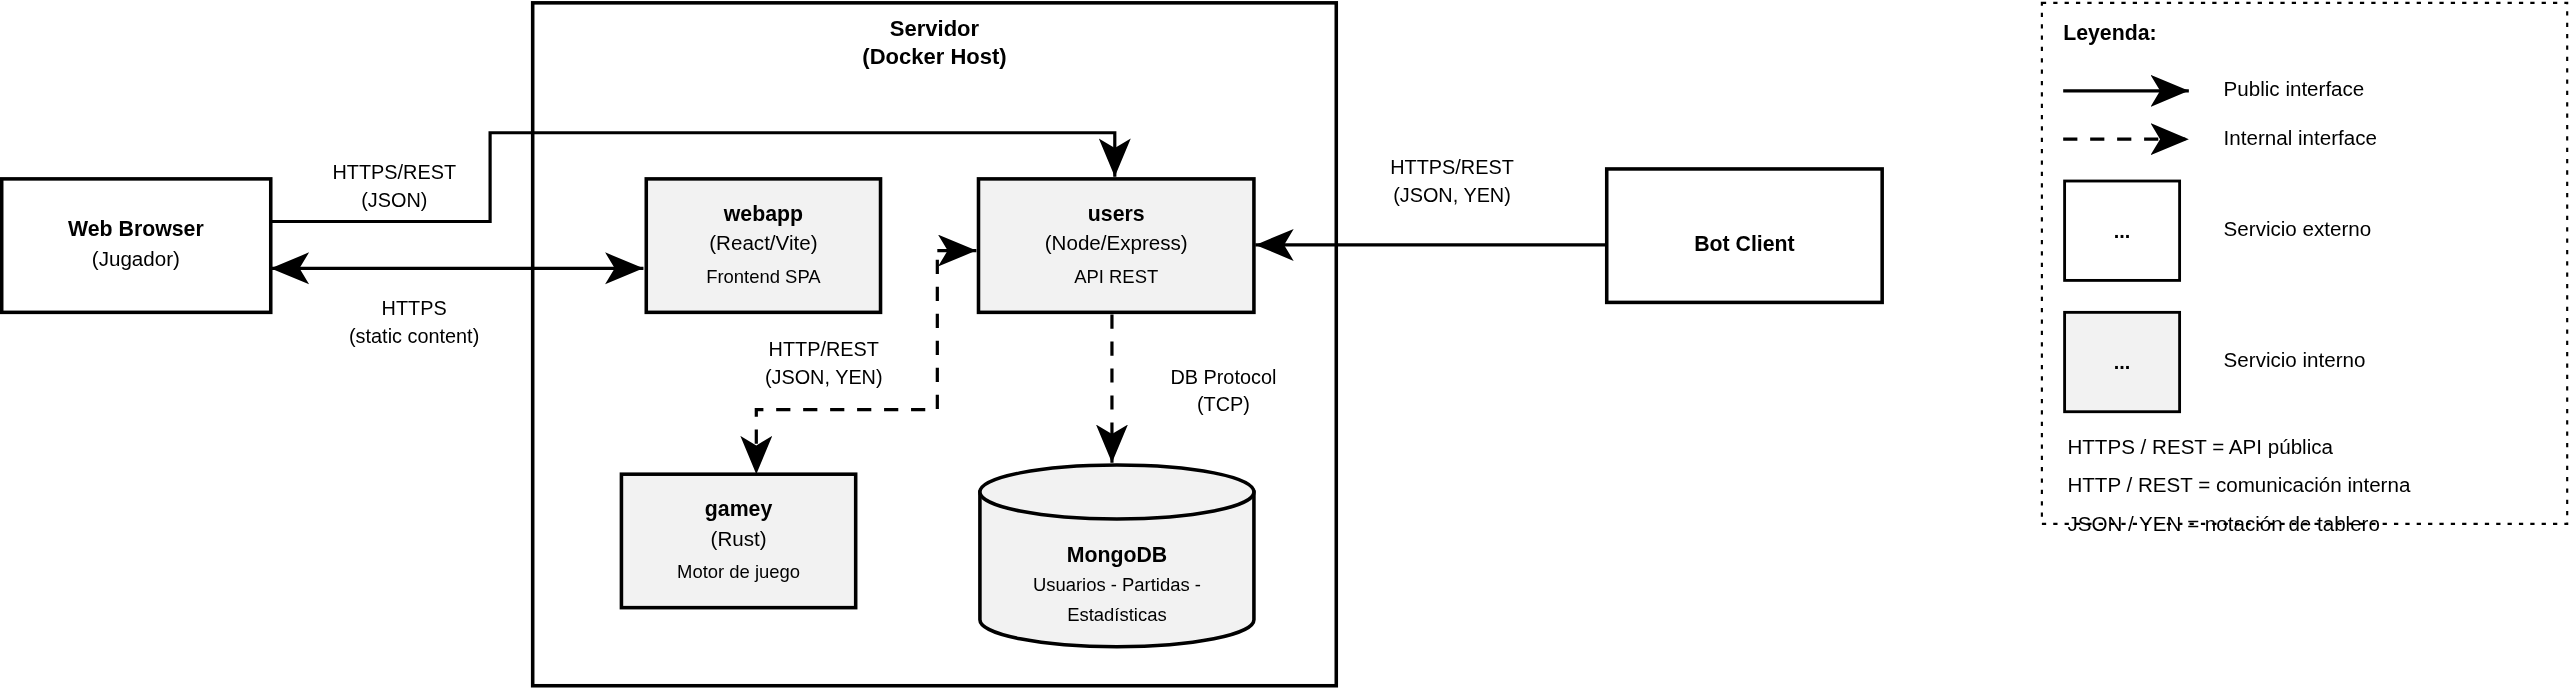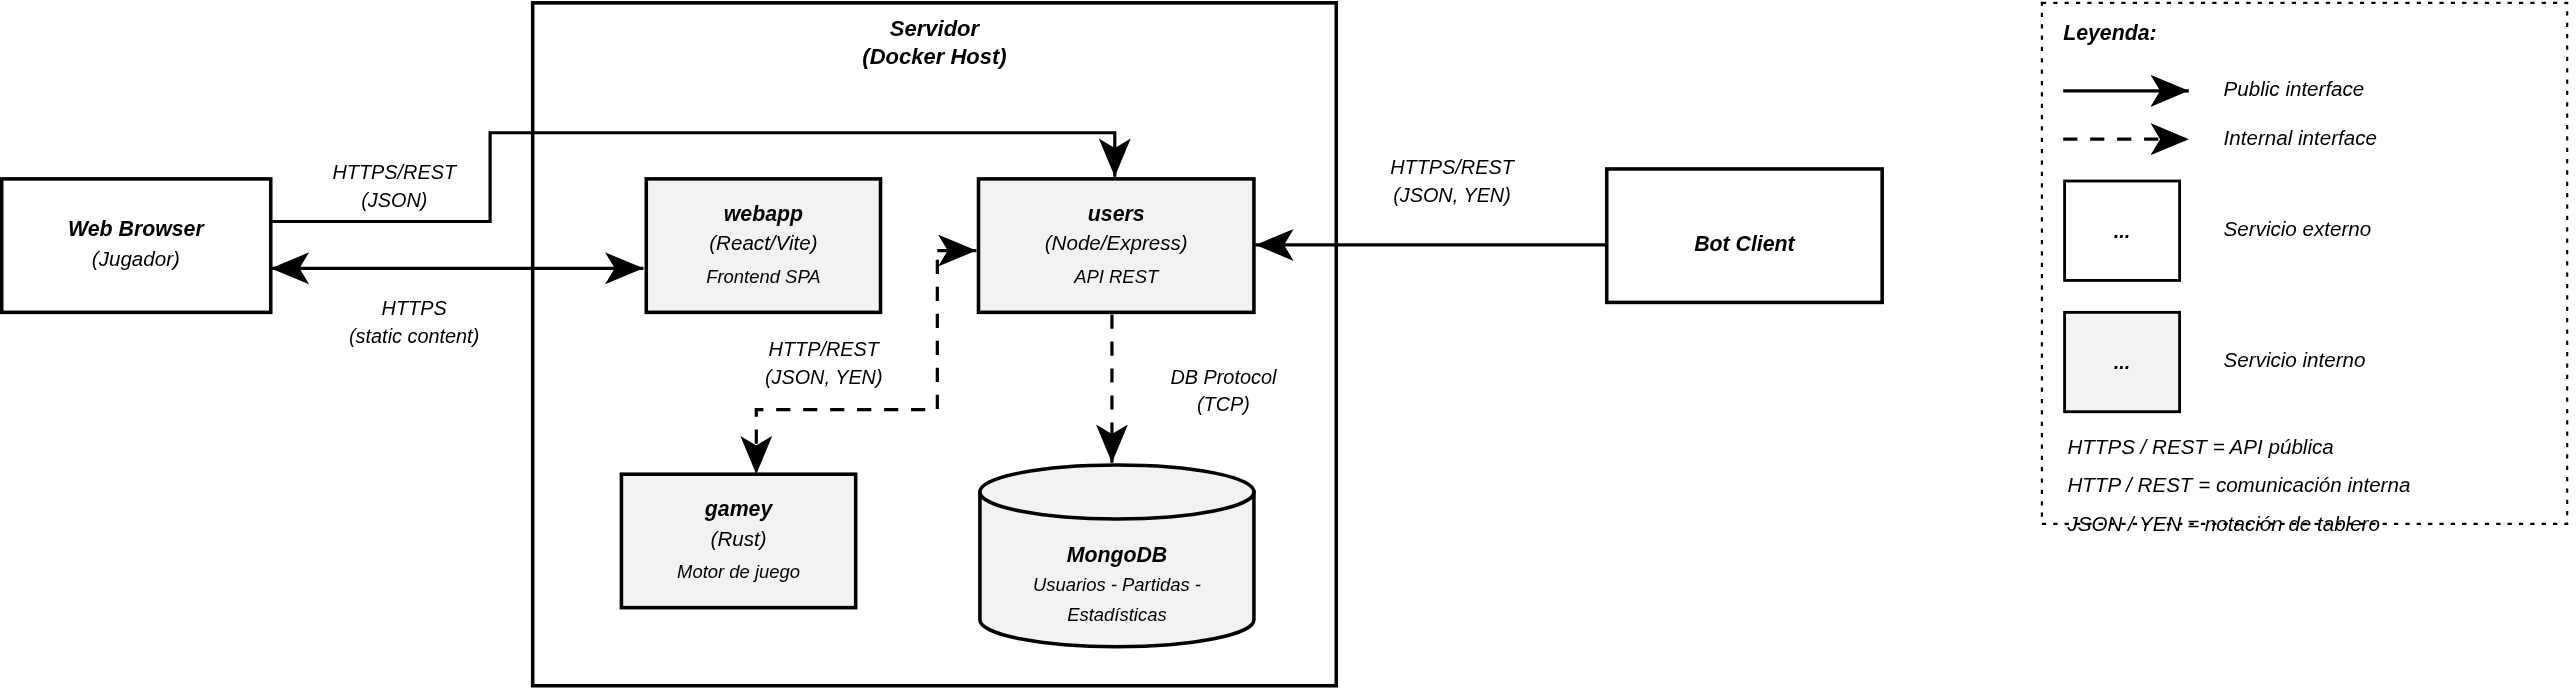--- a/index.html
+++ b/index.html
@@ -10,21 +10,20 @@
   body {
     width: 2576px;
     height: 690px;
     font-family: "Liberation Sans", sans-serif;
     overflow: hidden;
   }
   #diagram-root {
     position: relative;
     width: 2576px;
     height: 690px;
-    font-style: italic;
   }
   svg.canvas {
     position: absolute;
     top: 0;
     left: 0;
     width: 2576px;
     height: 690px;
   }
   .node-rect {
     fill: #ffffff;

